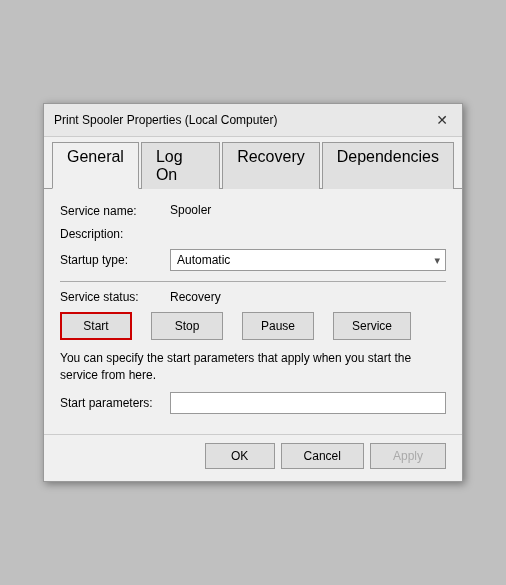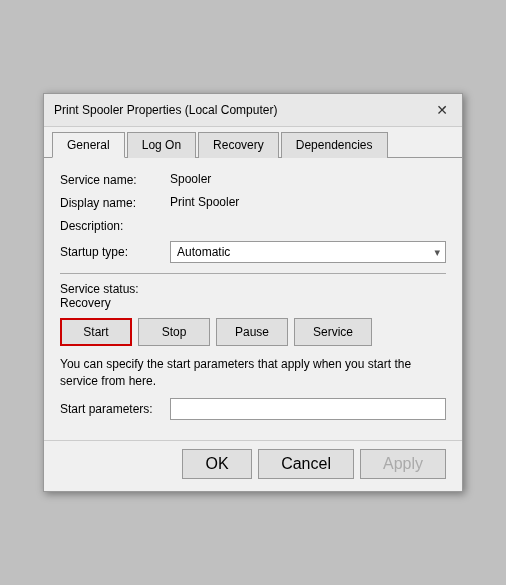--- a/index.html
+++ b/index.html
@@ -46,21 +46,21 @@
       border-bottom: 1px solid #999;
       background: #f0f0f0;
       padding: 4px 8px 0 8px;
       gap: 2px;
     }
     .tab {
       padding: 5px 14px;
       border: 1px solid #999;
       background: #e0e0e0;
       cursor: pointer;
-      font-size: 12px;
+      font-size: 16px;
       color: #000;
       border-bottom: none;
       position: relative;
       top: 1px;
     }
     .tab.active {
       background: #f0f0f0;
       border-bottom: 1px solid #f0f0f0;
       z-index: 1;
     }
@@ -160,34 +160,33 @@
       font-size: 11px;
       color: #555;
     }
     .divider {
       border: none;
       border-top: 1px solid #aaa;
       margin: 8px 0;
     }
     .status-row {
       display: flex;
-      align-items: flex-start;
+      align-items: flex-end;
       margin-bottom: 8px;
-      flex-direction: column;
     }
     .status-label {
       width: 110px;
       min-width: 110px;
     }
     .status-value {
       color: #000;
     }
     .button-row {
       display: flex;
-      gap: 6px;
+      gap: 19px;
       margin-bottom: 10px;
     }
     .btn {
       padding: 5px 18px;
       border: 1px solid #999;
       background: #e0e0e0;
       font-size: 12px;
       cursor: pointer;
       min-width: 72px;
     }
@@ -227,21 +226,21 @@
       justify-content: flex-end;
       gap: 6px;
       padding: 8px 16px 12px 16px;
       border-top: 1px solid #ccc;
       background: #f0f0f0;
     }
     .bottom-btn {
       padding: 5px 22px;
       border: 1px solid #999;
       background: #e0e0e0;
-      font-size: 16px;
+      font-size: 12px;
       cursor: pointer;
       min-width: 70px;
     }
     .bottom-btn:disabled {
       color: #aaa;
       cursor: default;
     }
     .window-wrapper {
       position: relative;
     }
@@ -270,24 +269,20 @@
       <div class="tab">Dependencies</div>
     </div>
 
     <div class="content">
 
       <div class="row">
         <span class="row-label">Service name:</span>
         <span class="row-value">Spooler</span>
       </div>
 
-      <div class="row">
-        <span class="row-label">Display name:</span>
-        <span class="row-value">Print Spooler</span>
-      </div>
 
       <div class="row">
         <span class="row-label">Description:</span>
       </div>
 
 
       <div class="startup-row">
         <span class="startup-label">Startup type:</span>
         <div class="startup-select-wrap">
           <select>

